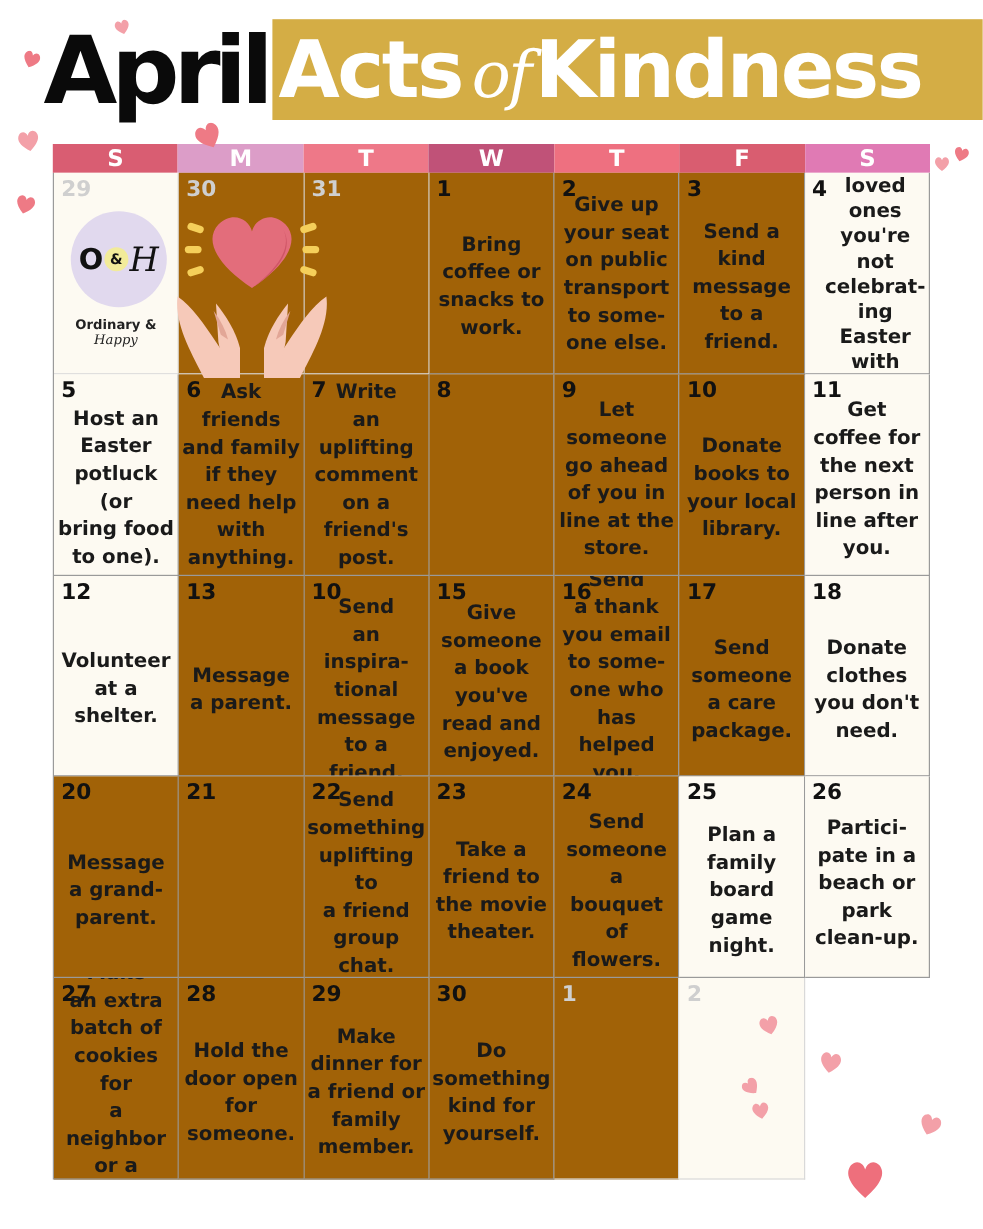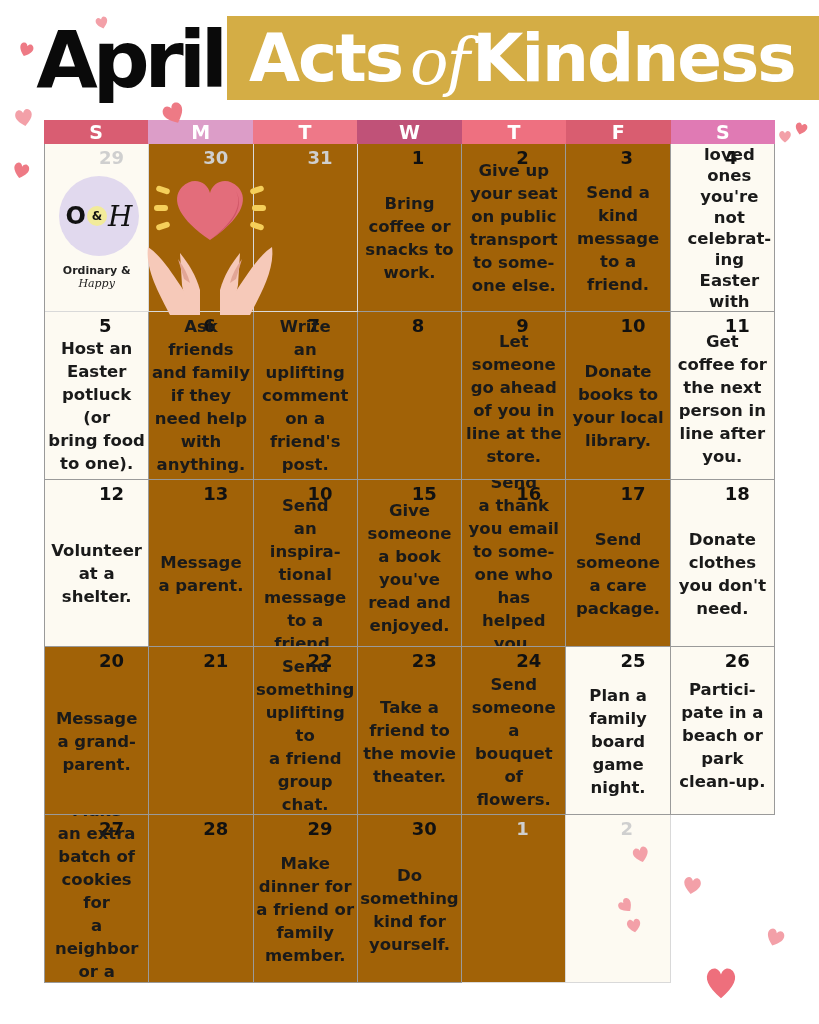--- a/index.html
+++ b/index.html
@@ -8,48 +8,48 @@
     font-family: "DejaVu Sans", sans-serif;
   }
   .title-april {
     position: absolute; left: 38px; top: 14px; height: 92px;
     font-family: "DejaVu Sans", sans-serif; font-weight: 900; font-size: 78px;
     letter-spacing: -5px; color: #0a0a0a; line-height: 92px; transform: scaleX(1.02);
   }
   .title-banner {
     position: absolute; left: 227px; top: 16px; width: 592px; height: 84px;
     background: #d4ad45; color: #fff; display: flex; align-items: center;
-    padding-left: 22px; box-sizing: border-box;
+    padding-left: 5px; box-sizing: border-box;
   }
   .title-acts, .title-kindness {
     font-family: "DejaVu Sans", sans-serif; font-weight: bold; font-size: 66px; letter-spacing: -2px;
   }
   .title-of {
-    font-family: "DejaVu Serif", serif; font-style: italic; font-size: 64px; margin: 8px 4px 0 8px;
+    font-family: "DejaVu Serif", serif; font-style: italic; font-size: 54px; margin: 8px 4px 0 8px;
     letter-spacing: -2px;
   }
   .calendar {
     position: absolute; left: 44px; top: 120px; width: 731px;
   }
   .header-row { display: grid; grid-template-columns: repeat(7, 1fr); height: 24px; }
   .header-cell {
     color: #fff; font-weight: bold; font-size: 19px; text-align: center; line-height: 24px;
   }
   .grid {
     display: grid; grid-template-columns: repeat(7, 1fr); grid-template-rows: repeat(5, 167.8px);
     border-left: 1.5px solid #9a9a9a;
   }
   .cell {
     position: relative; border-right: 1.5px solid #9a9a9a; border-bottom: 1.5px solid #9a9a9a;
     box-sizing: border-box; background: #a16207; overflow: hidden;
   }
   .cell.weekend { background: #fdfaf2; }
   .cell.faded { border-color: #d9d9d9; }
   .day-num {
-    position: absolute; left: 6px; top: 3px; font-weight: bold; font-size: 18px; color: #111; margin-left: 48px;
+    position: absolute; left: 6px; top: 3px; font-weight: bold; font-size: 18px; color: #111;
   }
   .cell.faded .day-num { color: #cfcfcf; }
   .act {
     position: absolute; left: 2px; right: 2px; top: 26px; bottom: 4px;
     display: flex; align-items: center; justify-content: center; text-align: center;
     font-weight: bold; font-size: 16.5px; line-height: 23px; color: #1a1a1a;
     white-space: pre-line;
   }
   .logo-circle {
     position: absolute; left: 14px; top: 32px; width: 80px; height: 80px; border-radius: 50%;
@@ -312,20 +312,24 @@
       <span class="day-num">27</span>
       <div class="act" style="top:12px">Make
 an extra
 batch of
 cookies for
 a neighbor
 or a friend.</div>
     </div>
     <div class="cell">
       <span class="day-num">28</span>
+      <div class="act">Hold the
+door open
+for
+someone.</div>
     </div>
     <div class="cell">
       <span class="day-num">29</span>
       <div class="act">Make
 dinner for
 a friend or
 family
 member.</div>
     </div>
     <div class="cell">

